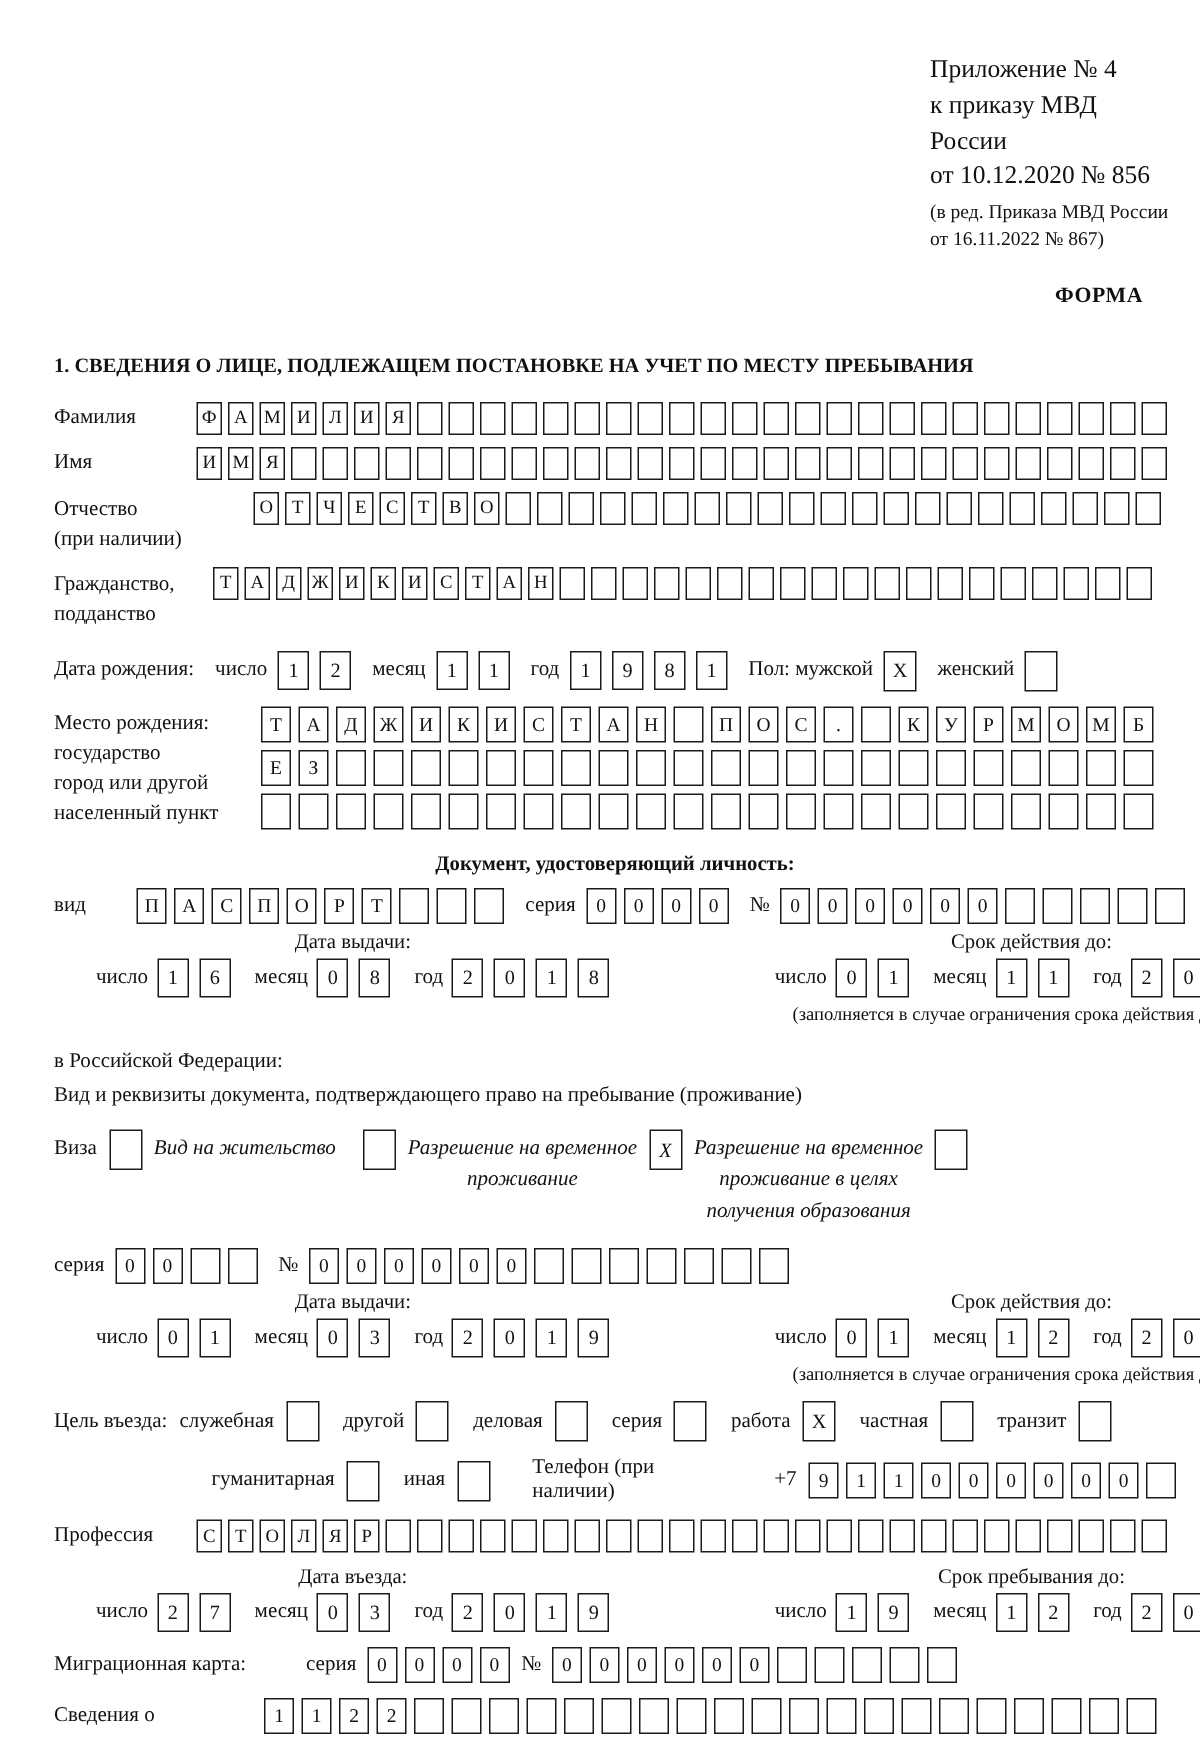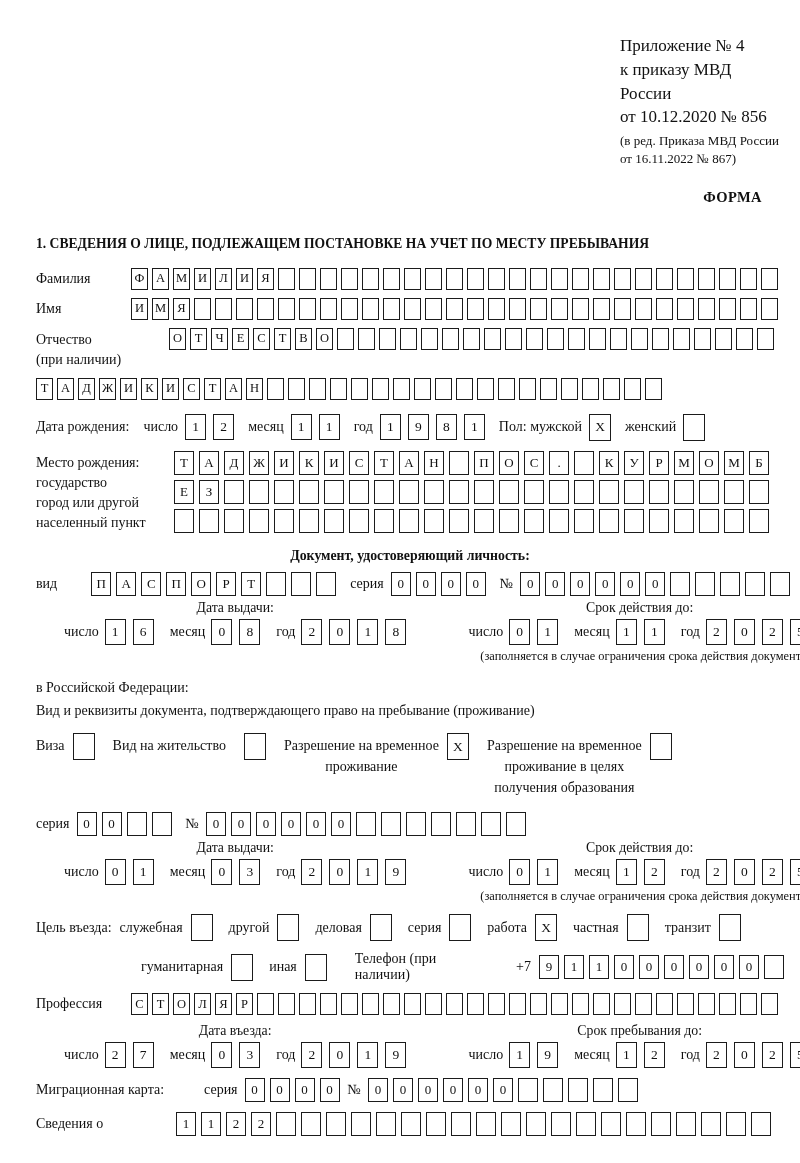--- a/index.html
+++ b/index.html
@@ -28,36 +28,36 @@
   .cells.dt .cell{width:21px;height:26px;font-size:13.5px;}
   .cells.cb .cell{width:22px;height:27px;font-size:13.5px;}
 
   
   .inline{display:flex;align-items:center;flex-wrap:nowrap;}
   .inline .t{margin:0 7px 0 0;}
   .inline .t2{margin:0 7px 0 14px;}
 
   
   .doc-title{text-align:center;font-weight:bold;font-size:13.8px;margin:10px 0 8px 0;}
-  .datepair{display:flex;align-items:flex-start;margin-top:4px;}
+  .datepair{display:flex;align-items:flex-start;margin-top:4px;gap:48px;}
   .dcol{display:flex;flex-direction:column;}
   .dcol.leftc{margin-left:28px;}
   .dcol.rightc{margin-left:62px;}
   .dhead{text-align:center;font-size:13.8px;margin-bottom:3px;}
   .dgroup{display:flex;align-items:center;}
   .dgroup .t{margin-right:6px;} .dgroup .t2{margin:0 6px 0 16px;}
   .dnote{font-size:12.4px;margin-top:4px;text-align:right;}
 
   .paratext{font-size:14px;line-height:1.7;margin-top:12px;}
 
   .visarow{display:flex;align-items:flex-start;margin:10px 0 14px 0;}
   .vitem{display:flex;align-items:flex-start;}
   .vitem .vlbl{padding-top:5px;}
   .vml{text-align:center;line-height:1.5;padding-top:2px;}
-  .vgap8{margin-left:8px;} .vgap22{margin-left:18px;} .vgap18{margin-left:18px;}
+  .vgap8{margin-left:8px;} .vgap22{margin-left:8px;font-style:italic;} .vgap18{margin-left:18px;}
 
   .purposeline{display:flex;align-items:center;margin-bottom:10px;}
   .purposeline .pl{margin-right:8px;}
   .purposeline .gap{margin-left:16px;}
   .indent105{margin-left:105px;}
   .mt14{margin-top:14px;} .mt10{margin-top:10px;} .mt6{margin-top:6px;}
 </style>
 </head>
 <body>
 
@@ -184,20 +184,24 @@
         <span class="cell"></span>
         <span class="cell"></span>
         <span class="cell"></span>
         <span class="cell"></span>
         <span class="cell"></span>
         <span class="cell"></span>
       </div>
   </div>
 
   <div class="frow">
+    <div class="lblcol w106">
+      <div>Гражданство,</div>
+      <div>подданство</div>
+    </div>
     <div class="cells">
         <span class="cell">Т</span>
         <span class="cell">А</span>
         <span class="cell">Д</span>
         <span class="cell">Ж</span>
         <span class="cell">И</span>
         <span class="cell">К</span>
         <span class="cell">И</span>
         <span class="cell">С</span>
         <span class="cell">Т</span>

